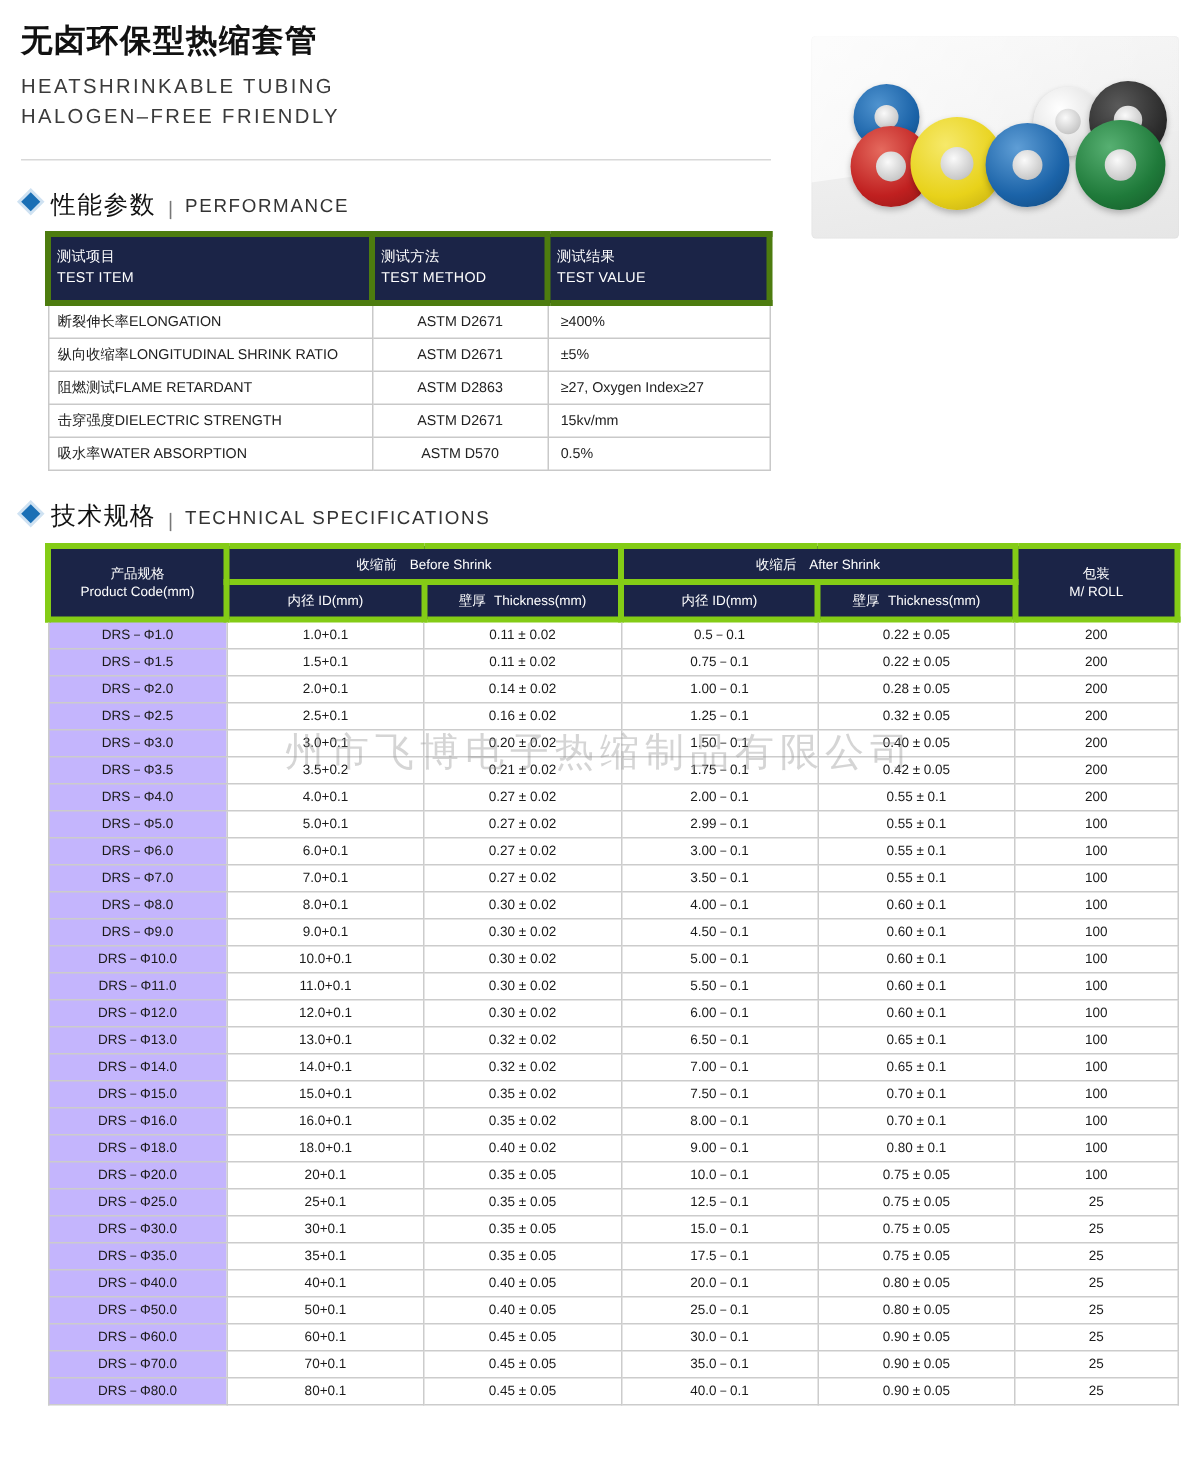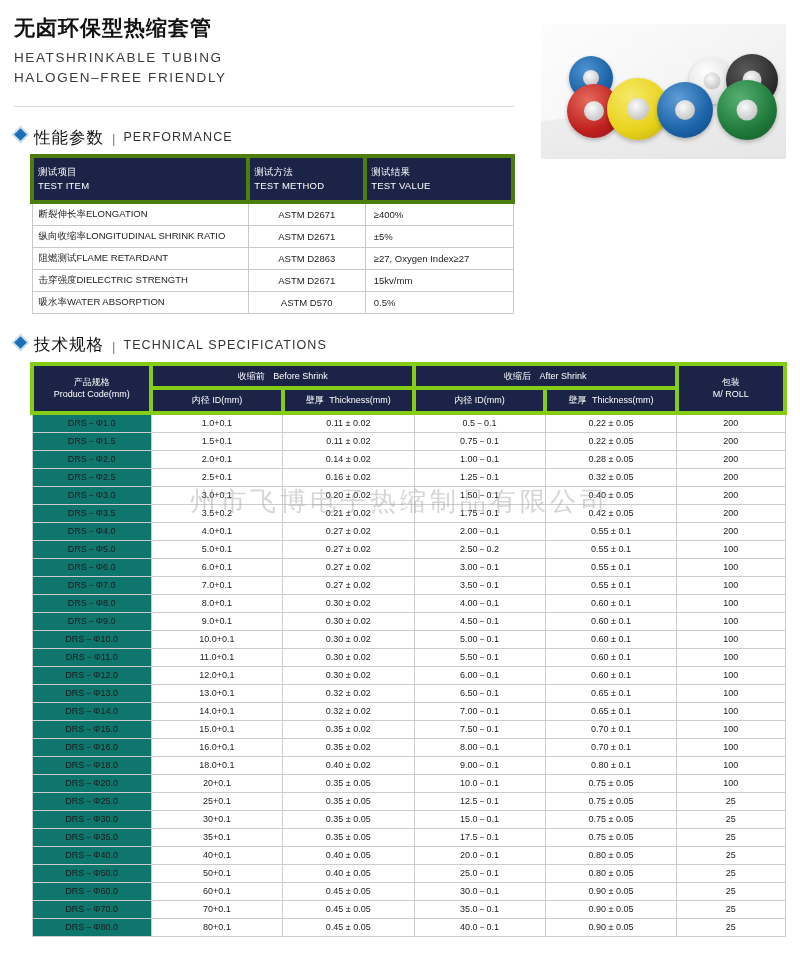--- a/index.html
+++ b/index.html
@@ -159,21 +159,21 @@
   }
   .spec-table td {
     border: 1px solid #cccccc;
     text-align: center;
     font-size: 9px;
     color: #1a1a1a;
     padding: 2px 2px;
     height: 17px;
   }
   .spec-table td.code {
-    background: #0f766e;
+    background: #c4b5fd;
     width: 120px;
   }
   .spec-table .col-id, .spec-table .col-th { width: 132px; }
   .spec-table .col-pack { width: 109px; }
 
   
   .watermark {
     position: absolute;
     left: 0;
     top: 484px;
@@ -383,21 +383,21 @@
         <td>4.0+0.1</td>
         <td>0.27 ± 0.02</td>
         <td>2.00－0.1</td>
         <td>0.55 ± 0.1</td>
         <td>200</td>
       </tr>
       <tr>
         <td class="code">DRS－Φ5.0</td>
         <td>5.0+0.1</td>
         <td>0.27 ± 0.02</td>
-        <td>2.50－0.2</td>
+        <td>2.99－0.1</td>
         <td>0.55 ± 0.1</td>
         <td>100</td>
       </tr>
       <tr>
         <td class="code">DRS－Φ6.0</td>
         <td>6.0+0.1</td>
         <td>0.27 ± 0.02</td>
         <td>3.00－0.1</td>
         <td>0.55 ± 0.1</td>
         <td>100</td>

